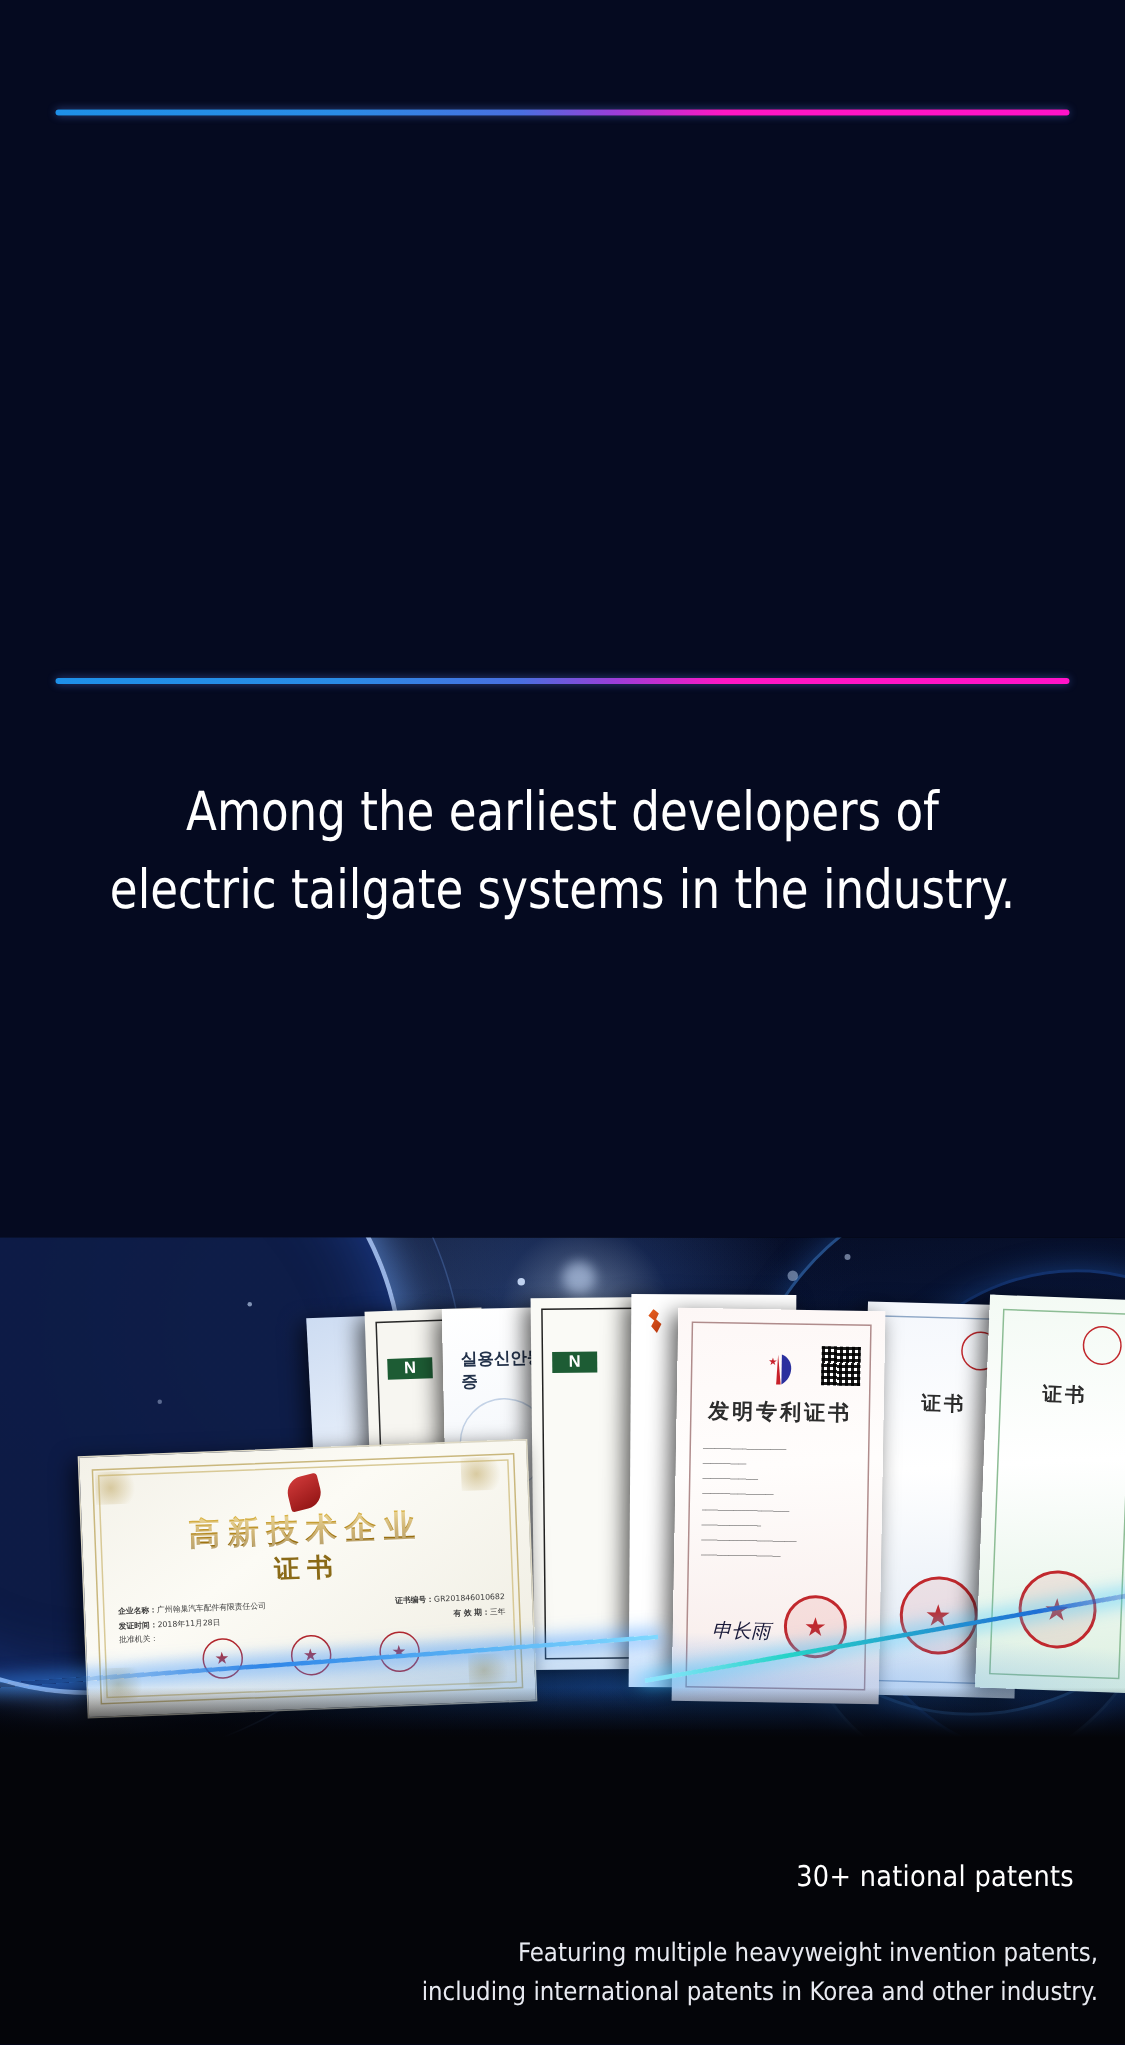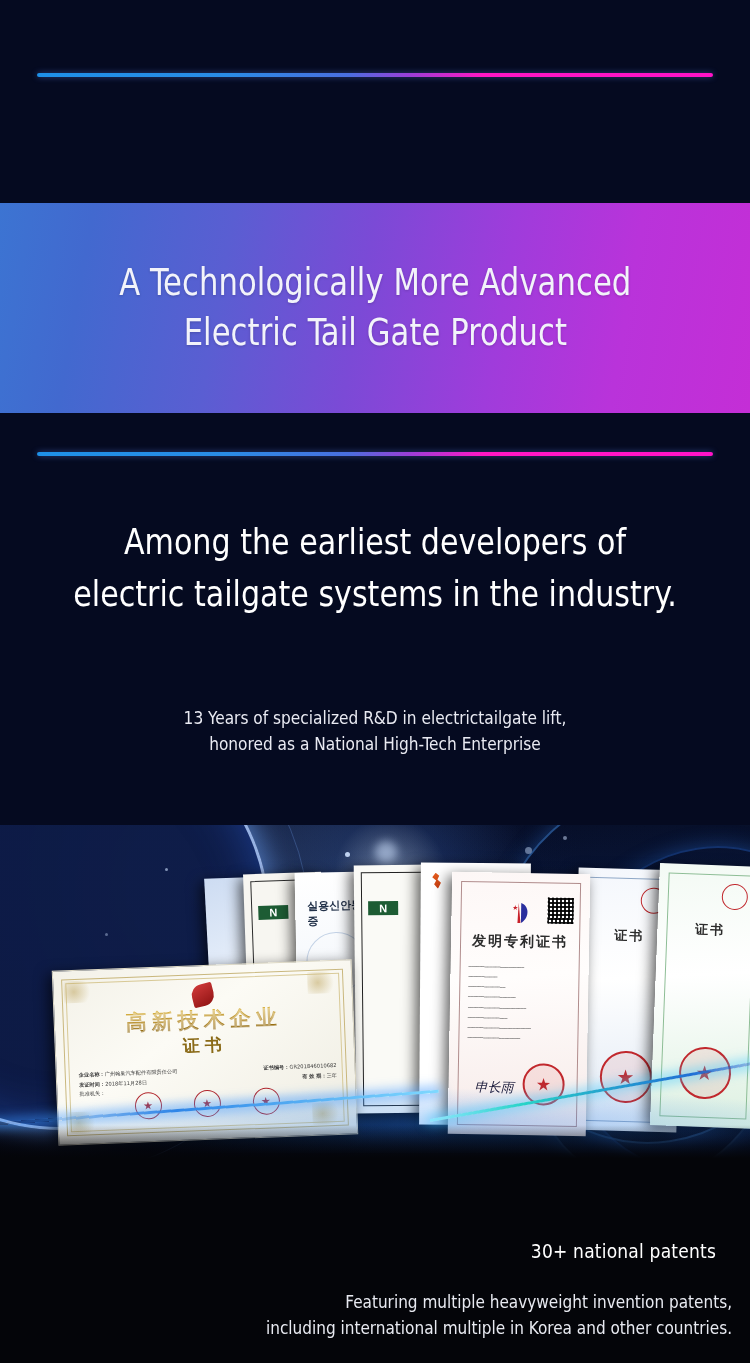--- a/index.html
+++ b/index.html
@@ -218,38 +218,28 @@
     font-size:17px; line-height:1.52; font-family:"DejaVu Sans Condensed","Liberation Sans", sans-serif; }
   .cap-lines span{ display:block; }
 </style>
 </head>
 <body>
 
 <div class="page">
 
   <div class="rule" id="rule-top"></div>
 
-  <section class="hero">
-    <div class="hero-text">
-      <span>A Technologically More Advanced</span>
-      <span>Electric Tail Gate Product</span>
-    </div>
-  </section>
 
   <div class="rule" id="rule-mid"></div>
 
   <div class="headline">
     <span>Among the earliest developers of</span>
     <span>electric tailgate systems in the industry.</span>
   </div>
 
-  <div class="subline">
-    <span>13 Years of specialized R&amp;D in electrictailgate lift,</span>
-    <span>honored as a National High-Tech Enterprise</span>
-  </div>
 
   <section class="photo">
     <div class="space-bg"></div>
     <div class="planet2"></div>
     <div class="planet"></div>
     <div class="swoosh"></div>
     <div class="swoosh b"></div>
     <div class="swoosh c"></div>
 
     <div class="stars">
@@ -369,16 +359,16 @@
       <div class="lineB"></div>
     </div>
 
     <div class="bottom-band"></div>
   </section>
 
 
   <div class="cap-main">30+ national patents</div>
   <div class="cap-lines">
     <span>Featuring multiple heavyweight invention patents,</span>
-    <span>including international multiple in Korea and other countries.</span>
+    <span>including international patents in Korea and other industry.</span>
   </div>
 
 </div>
 
 </body></html>

